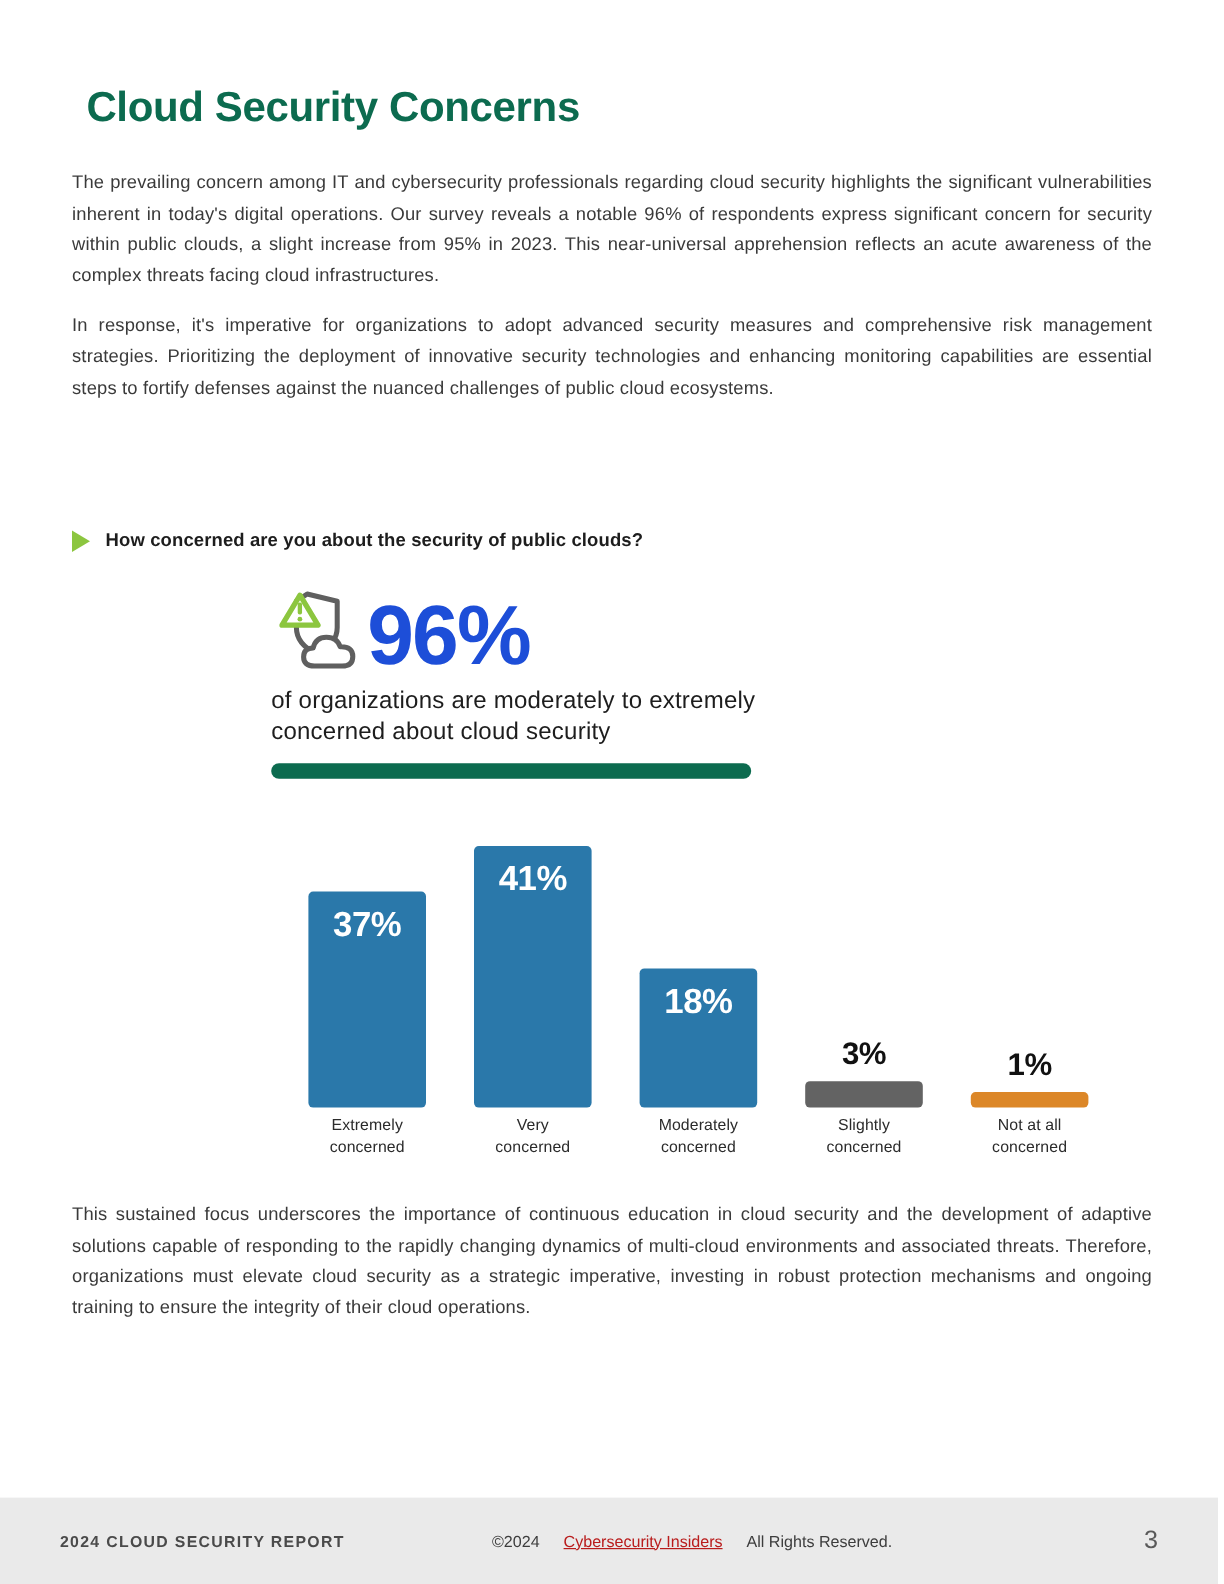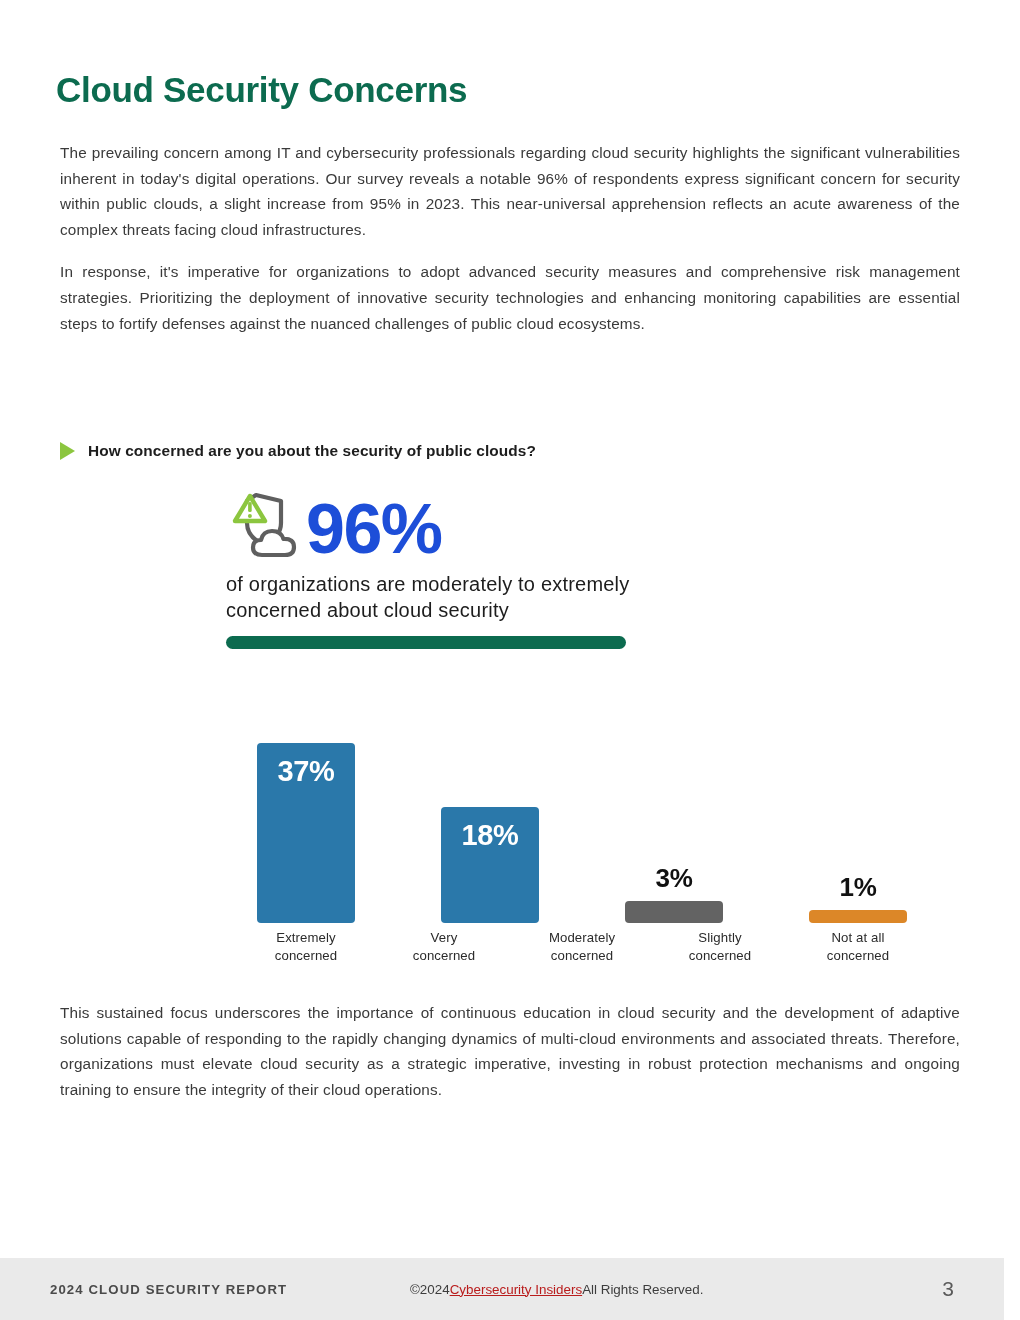--- a/index.html
+++ b/index.html
@@ -18,21 +18,21 @@
 
   .page {
     position: absolute;
     inset: 0;
     background: #ffffff;
   }
 
   
   .page-title {
     position: absolute;
-    left: 56px;
+    left: 72px;
     top: 47px;
     font-size: 35px;
     font-weight: bold;
     letter-spacing: -0.3px;
     color: #0c6b4f;
     white-space: nowrap;
   }
 
   
   .body-col {
@@ -178,23 +178,23 @@
     font-size: 13.2px;
     line-height: 18px;
     color: #2b2b2b;
     letter-spacing: 0.1px;
   }
 
   
   .footer {
     position: absolute;
     left: 0;
-    right: 16px;
+    right: 5px;
     bottom: 0;
-    height: 62px;
+    height: 72px;
     background: #eaeaea;
   }
   .footer-inner {
     position: absolute;
     left: 50px;
     right: 50px;
     top: 0;
     bottom: 0;
     display: flex;
     align-items: center;
@@ -207,21 +207,21 @@
     white-space: nowrap;
   }
   .footer-center {
     position: absolute;
     left: 360px;
     font-size: 13.4px;
     color: #3d3d3d;
     white-space: nowrap;
     display: flex;
     align-items: baseline;
-    gap: 0;
+    gap: 20px;
   }
   .footer-link {
     color: #b91c1c;
     text-decoration: underline;
     cursor: pointer;
   }
   .footer-page {
     position: absolute;
     right: 0;
     font-size: 21px;
@@ -268,20 +268,25 @@
 
   <div class="chart">
     <div class="plot">
 
       <div class="bar-slot">
         <div class="bar" style="height:180px;background:#2a78aa;">
           <span class="bar-value-in">37%</span>
         </div>
       </div>
 
+      <div class="bar-slot">
+        <div class="bar" style="height:218px;background:#2a78aa;">
+          <span class="bar-value-in">41%</span>
+        </div>
+      </div>
 
       <div class="bar-slot">
         <div class="bar" style="height:116px;background:#2a78aa;">
           <span class="bar-value-in">18%</span>
         </div>
       </div>
 
       <div class="bar-slot">
         <span class="bar-value-out">3%</span>
         <div class="bar" style="height:22px;background:#636363;"></div>

